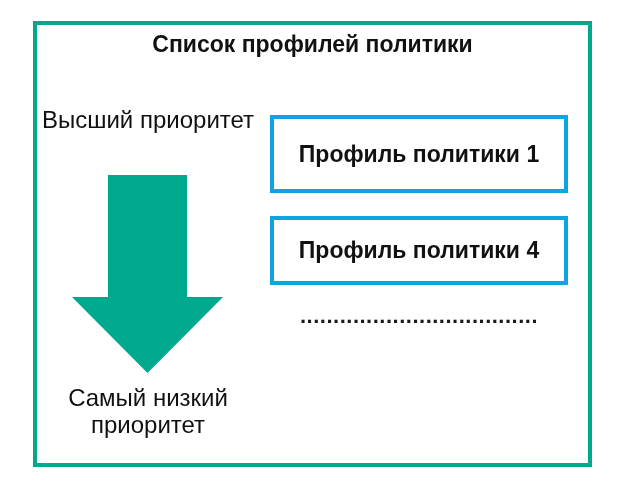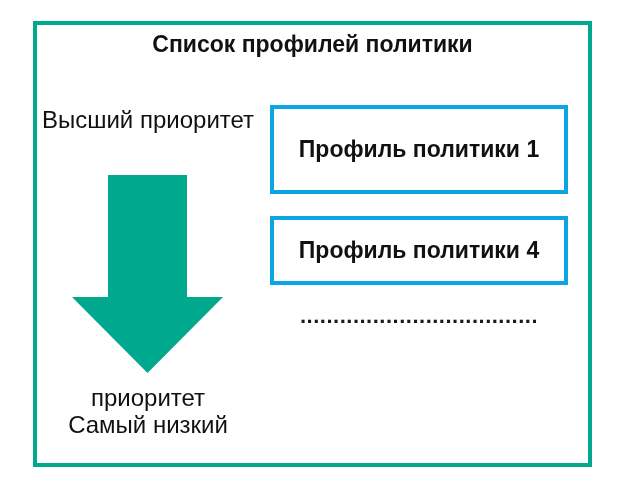--- a/index.html
+++ b/index.html
@@ -75,21 +75,21 @@
     box-sizing: border-box;
     background: #ffffff;
     display: flex;
     align-items: center;
     justify-content: center;
     font-size: 23px;
     font-weight: 700;
     color: #111111;
     white-space: nowrap;
   }
-  .pbox-1 { top: 105px; height: 89px; }
+  .pbox-1 { top: 115px; height: 78px; }
   .pbox-2 { top: 216px; height: 69px; }
   .pbox-3 { top: 370px; height: 72px; }
   .dots {
     position: absolute;
     left: 300px;
     top: 303px;
     width: 236px;
     height: 26px;
     overflow: hidden;
     white-space: nowrap;
@@ -106,22 +106,22 @@
 
   <div class="frame"></div>
 
   <div class="title">Список профилей политики</div>
 
   <div class="label-top">Высший приоритет</div>
 
   <div class="arrow-down"></div>
 
   <div class="label-bottom">
+    <div>Самый низкий</div>
     <div>приоритет</div>
-    <div>Самый низкий</div>
   </div>
 
   <div class="pbox pbox-1">
     <span>Профиль политики 1</span>
   </div>
 
   <div class="pbox pbox-2">
     <span>Профиль политики 4</span>
   </div>
 

